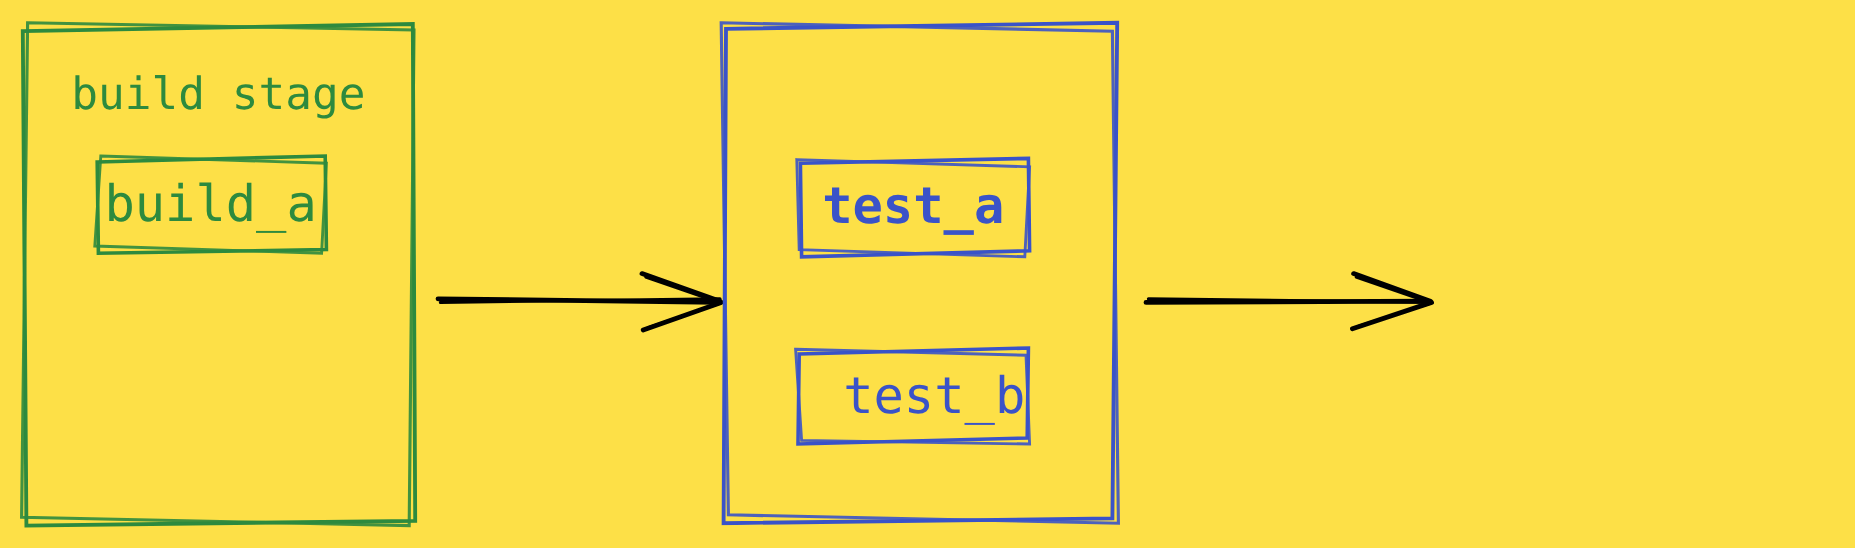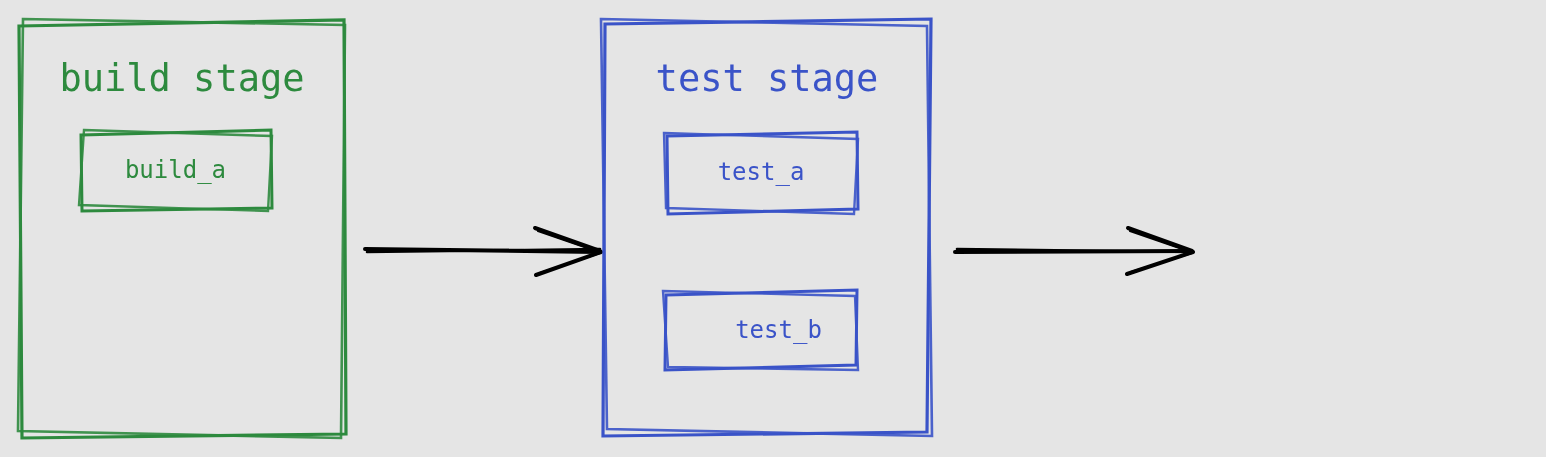--- a/index.html
+++ b/index.html
@@ -5,21 +5,21 @@
 <style>
   html, body {
     margin: 0;
     padding: 0;
     background: #ffffff;
   }
   #canvas {
     position: relative;
     width: 1546px;
     height: 457px;
-    background: #e5e5e5;
+    background: #fde047;
     overflow: hidden;
     font-family: "DejaVu Sans Mono", "Liberation Mono", monospace;
   }
   .stage {
     position: absolute;
   }
   .stage-sketch {
     position: absolute;
     left: 0; top: 0;
     width: 100%; height: 100%;
@@ -42,21 +42,21 @@
     justify-content: center;
   }
   .job-sketch {
     position: absolute;
     left: 0; top: 0;
     width: 100%; height: 100%;
     pointer-events: none;
   }
   .job-label {
     position: relative;
-    font-size: 24px;
+    font-size: 42px;
     line-height: 1;
     white-space: nowrap;
     z-index: 2;
   }
   .arrow {
     position: absolute;
   }
   .arrow svg { display: block; }
 </style>
 </head>
@@ -98,30 +98,29 @@
     </svg>
   </div>
 
   <div class="stage" id="stage-test" style="left:597px; top:14px; width:340px; height:424px;">
     <svg class="stage-sketch" viewBox="0 0 340 424" preserveAspectRatio="none">
       <g fill="none" stroke="#3a53c8" stroke-width="3.2" stroke-linecap="round">
         <path d="M8,10 L334,5 L330,418 L6,422 Z"></path>
         <path d="M4,5 L330,12 L335,422 L10,415 Z" stroke-width="2.6" opacity="0.9"></path>
       </g>
     </svg>
-    <div class="stage-title" style="top:46px; color:#3a53c8;">test stage</div>
 
     <div class="job" style="left:64px; top:114px; width:200px; height:88px;">
       <svg class="job-sketch" viewBox="0 0 200 88" preserveAspectRatio="none">
         <g fill="none" stroke="#3a53c8" stroke-width="3" stroke-linecap="round">
           <path d="M6,8 L196,4 L197,81 L7,86 Z"></path>
           <path d="M3,5 L197,11 L193,86 L5,80 Z" stroke-width="2.4" opacity="0.9"></path>
         </g>
       </svg>
-      <span class="job-label" style="color:#3a53c8;">test_a</span>
+      <span class="job-label" style="color:#3a53c8;font-weight:bold;">test_a</span>
     </div>
 
     <div class="job" style="left:63px; top:272px; width:200px; height:88px;">
       <svg class="job-sketch" viewBox="0 0 200 88" preserveAspectRatio="none">
         <g fill="none" stroke="#3a53c8" stroke-width="3" stroke-linecap="round">
           <path d="M6,9 L197,4 L196,79 L5,84 Z"></path>
           <path d="M3,5 L195,10 L198,84 L8,81 Z" stroke-width="2.4" opacity="0.9"></path>
         </g>
       </svg>
       <span class="job-label" style="color:#3a53c8;margin-left:37px;">test_b</span>

